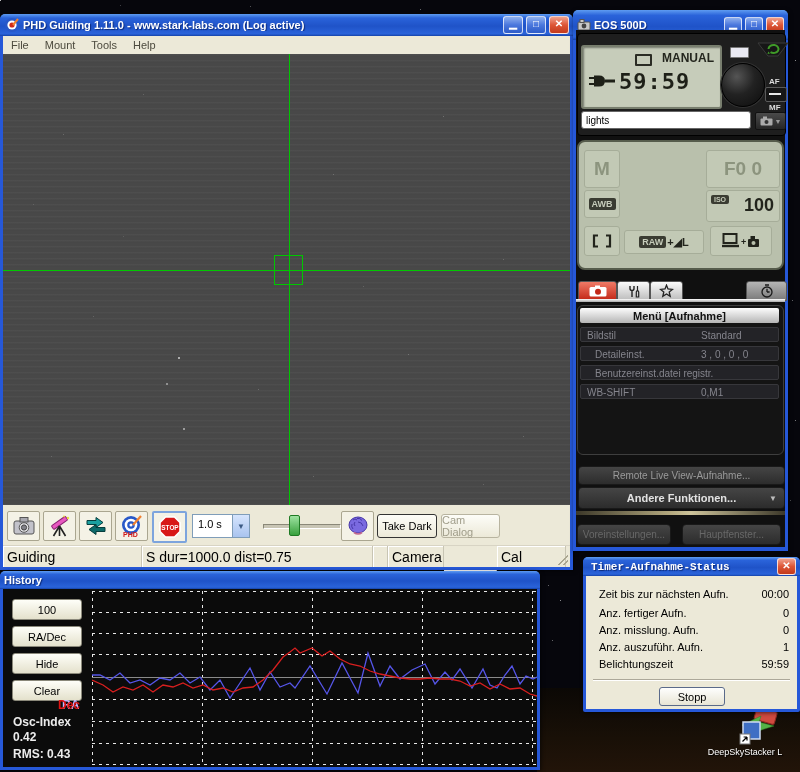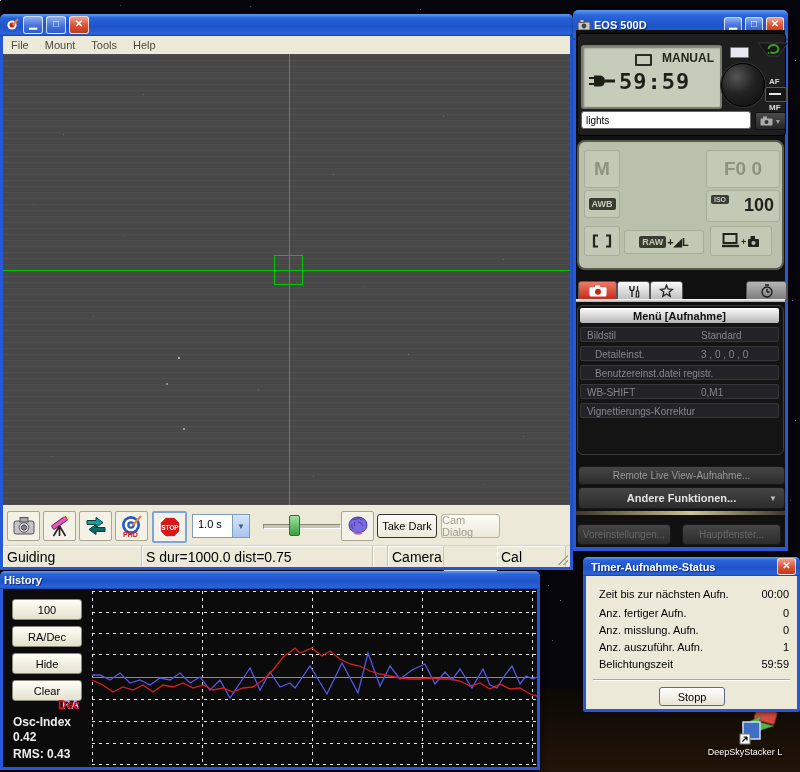--- a/index.html
+++ b/index.html
@@ -170,20 +170,21 @@
   <div class="dss-label">DeepSkyStacker L</div>
 
   <div id="phd" class="xpwin">
     <div class="tbar">
       <svg width="16" height="16" viewBox="0 0 16 16">
         <circle cx="8" cy="8" r="7" fill="#2858c8"></circle>
           <circle cx="8" cy="8" r="4.6" fill="#fff"></circle>
         <circle cx="8" cy="8" r="2.6" fill="#d02818"></circle>
           <path d="M14 2 L9 8" stroke="#f08030" stroke-width="2"></path>
       </svg>
+      <span class="ttl">PHD Guiding 1.11.0 - www.stark-labs.com (Log active)</span>
       <div class="wbtn">
           <span>▁</span>
         </div>
       <div class="wbtn">
           <span>□</span>
         </div>
       <div class="wbtn close">
           <span>✕</span>
         </div>
     </div>
@@ -447,39 +448,36 @@
             <span class="ml" style="left: 14px;">Detaileinst.</span>
             <span class="mv">3 , 0 , 0 , 0</span>
           </div>
           <div class="mrow" style="top: 59px;">
             <span class="ml" style="left: 14px;">Benutzereinst.datei registr.</span>
           </div>
           <div class="mrow" style="top: 78px;">
             <span class="ml" style="left: 6px;">WB-SHIFT</span>
             <span class="mv">0,M1</span>
           </div>
-          <div class="mrow" style="top: 97px;">
-            <span class="ml" style="left: 6px;">Vignettierungs-Korrektur</span>
-          </div>
         </div>
 
       <div class="ebtn" style="left:2px;top:436px;width:205px;height:17px;">Remote Live View-Aufnahme...</div>
       <div class="ebtn" style="left:2px;top:457px;width:205px;height:20px;color:#e2e2e2;font-weight:bold;font-size:11px;">
         <span>Andere Funktionen...</span>
         <span style="position:absolute;right:7px;font-size:8px;color:#bbb;">▼</span>
       </div>
       <div class="golddiv"></div>
       <div class="ebtn" style="left:1px;top:494px;width:92px;height:19px;color:#686868;">Voreinstellungen...</div>
       <div class="ebtn" style="left:106px;top:494px;width:97px;height:19px;color:#686868;">Hauptfenster...</div>
     </div>
   </div>
 
   <div id="timer" class="xpwin">
     <div class="tbar">
-      <span class="ttl" style="padding-left:4px;">Timer-Aufnahme-Status</span>
+      <span class="ttl" style="padding-left:4px;font-family:Liberation Mono, monospace;">Timer-Aufnahme-Status</span>
       <div class="wbtn close" style="width:17px;height:15px;">
           <span>✕</span>
         </div>
     </div>
     <div class="client">
       <div id="timer-rows">
           <div class="trow" style="top: 12px;">
             <span class="tl">Zeit bis zur nächsten Aufn.</span>
             <span class="tv">00:00</span>
           </div>

